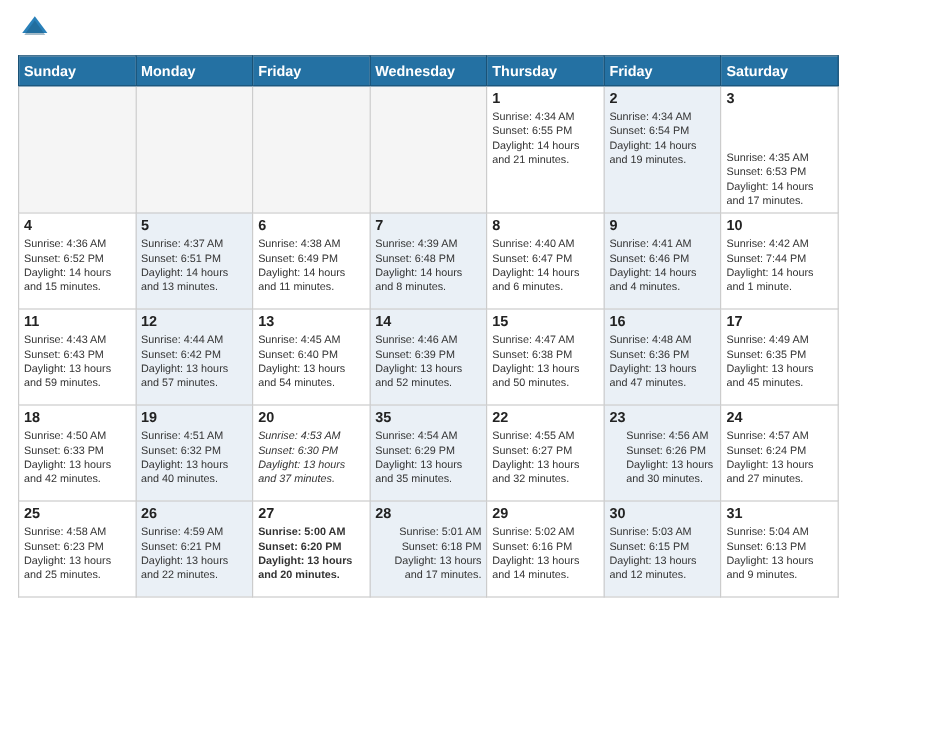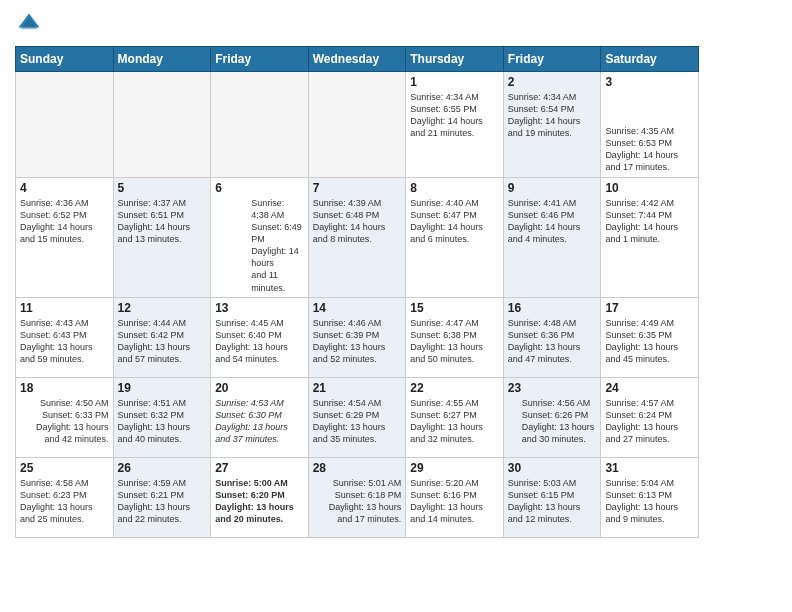--- a/index.html
+++ b/index.html
@@ -164,21 +164,21 @@
           </td>
           <td class="shaded">
             <span class="day-num">5</span>
             <div class="cell-text" style="white-space: pre-line;">Sunrise: 4:37 AM
 Sunset: 6:51 PM
 Daylight: 14 hours
 and 13 minutes.</div>
           </td>
           <td>
             <span class="day-num">6</span>
-            <div class="cell-text" style="white-space: pre-line; margin-left: 36px;">Sunrise: 4:38 AM
+            <div class="cell-text" style="white-space: pre-line;">Sunrise: 4:38 AM
 Sunset: 6:49 PM
 Daylight: 14 hours
 and 11 minutes.</div>
           </td>
           <td class="shaded">
             <span class="day-num">7</span>
             <div class="cell-text" style="white-space: pre-line;">Sunrise: 4:39 AM
 Sunset: 6:48 PM
 Daylight: 14 hours
 and 8 minutes.</div>
@@ -252,41 +252,41 @@
             <span class="day-num">17</span>
             <div class="cell-text" style="white-space: pre-line;">Sunrise: 4:49 AM
 Sunset: 6:35 PM
 Daylight: 13 hours
 and 45 minutes.</div>
           </td>
         </tr>
         <tr>
           <td>
             <span class="day-num">18</span>
-            <div class="cell-text" style="white-space: pre-line; text-align: right;">Sunrise: 4:50 AM
+            <div class="cell-text" style="white-space: pre-line;">Sunrise: 4:50 AM
 Sunset: 6:33 PM
 Daylight: 13 hours
 and 42 minutes.</div>
           </td>
           <td class="shaded">
             <span class="day-num">19</span>
             <div class="cell-text" style="white-space: pre-line;">Sunrise: 4:51 AM
 Sunset: 6:32 PM
 Daylight: 13 hours
 and 40 minutes.</div>
           </td>
           <td>
             <span class="day-num">20</span>
             <div class="cell-text" style="white-space: pre-line; font-style: italic;">Sunrise: 4:53 AM
 Sunset: 6:30 PM
 Daylight: 13 hours
 and 37 minutes.</div>
           </td>
           <td class="shaded">
-            <span class="day-num">21</span>
+            <span class="day-num">35</span>
             <div class="cell-text" style="white-space: pre-line;">Sunrise: 4:54 AM
 Sunset: 6:29 PM
 Daylight: 13 hours
 and 35 minutes.</div>
           </td>
           <td>
             <span class="day-num">22</span>
             <div class="cell-text" style="white-space: pre-line;">Sunrise: 4:55 AM
 Sunset: 6:27 PM
 Daylight: 13 hours
@@ -331,21 +331,21 @@
           </td>
           <td class="shaded">
             <span class="day-num">28</span>
             <div class="cell-text" style="white-space: pre-line; text-align: right;">Sunrise: 5:01 AM
 Sunset: 6:18 PM
 Daylight: 13 hours
 and 17 minutes.</div>
           </td>
           <td>
             <span class="day-num">29</span>
-            <div class="cell-text" style="white-space: pre-line;">Sunrise: 5:20 AM
+            <div class="cell-text" style="white-space: pre-line;">Sunrise: 5:02 AM
 Sunset: 6:16 PM
 Daylight: 13 hours
 and 14 minutes.</div>
           </td>
           <td class="shaded">
             <span class="day-num">30</span>
             <div class="cell-text" style="white-space: pre-line;">Sunrise: 5:03 AM
 Sunset: 6:15 PM
 Daylight: 13 hours
 and 12 minutes.</div>

